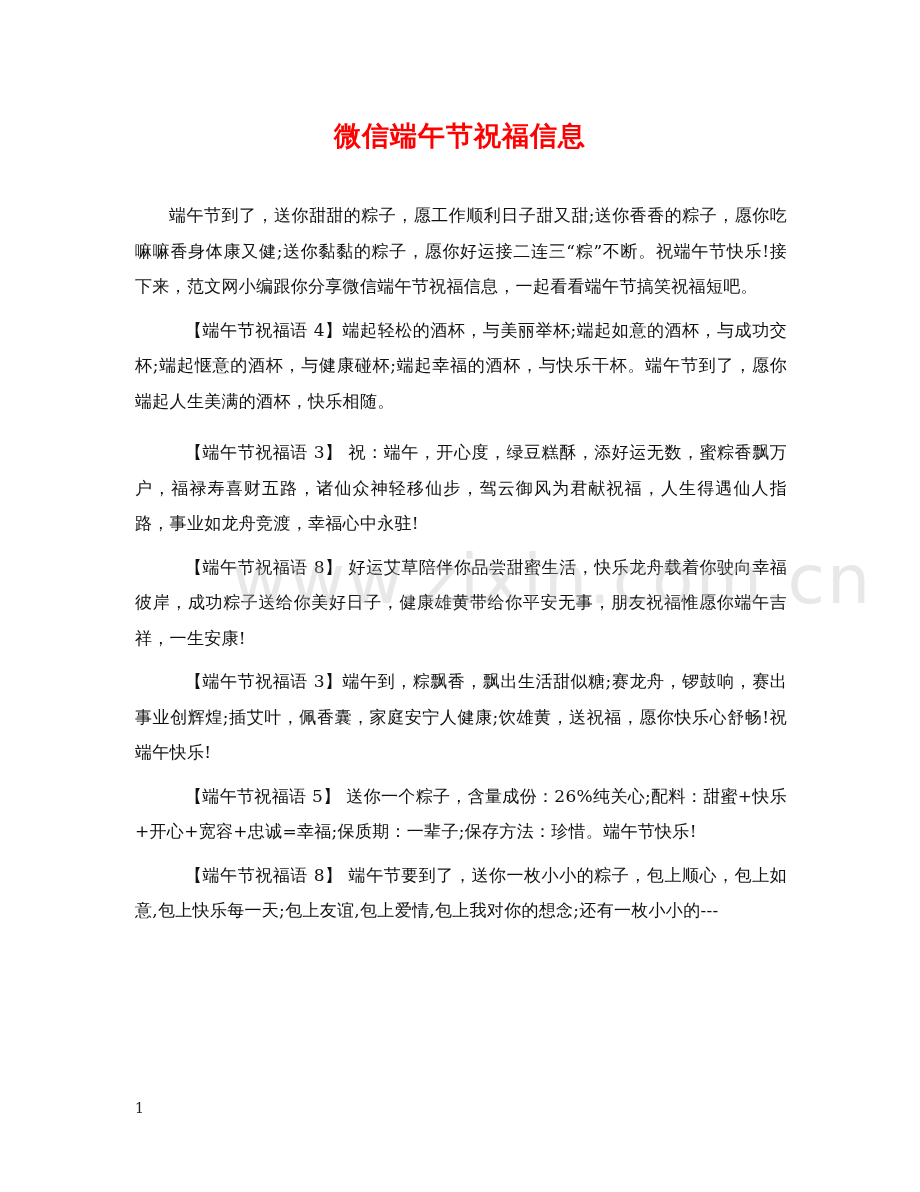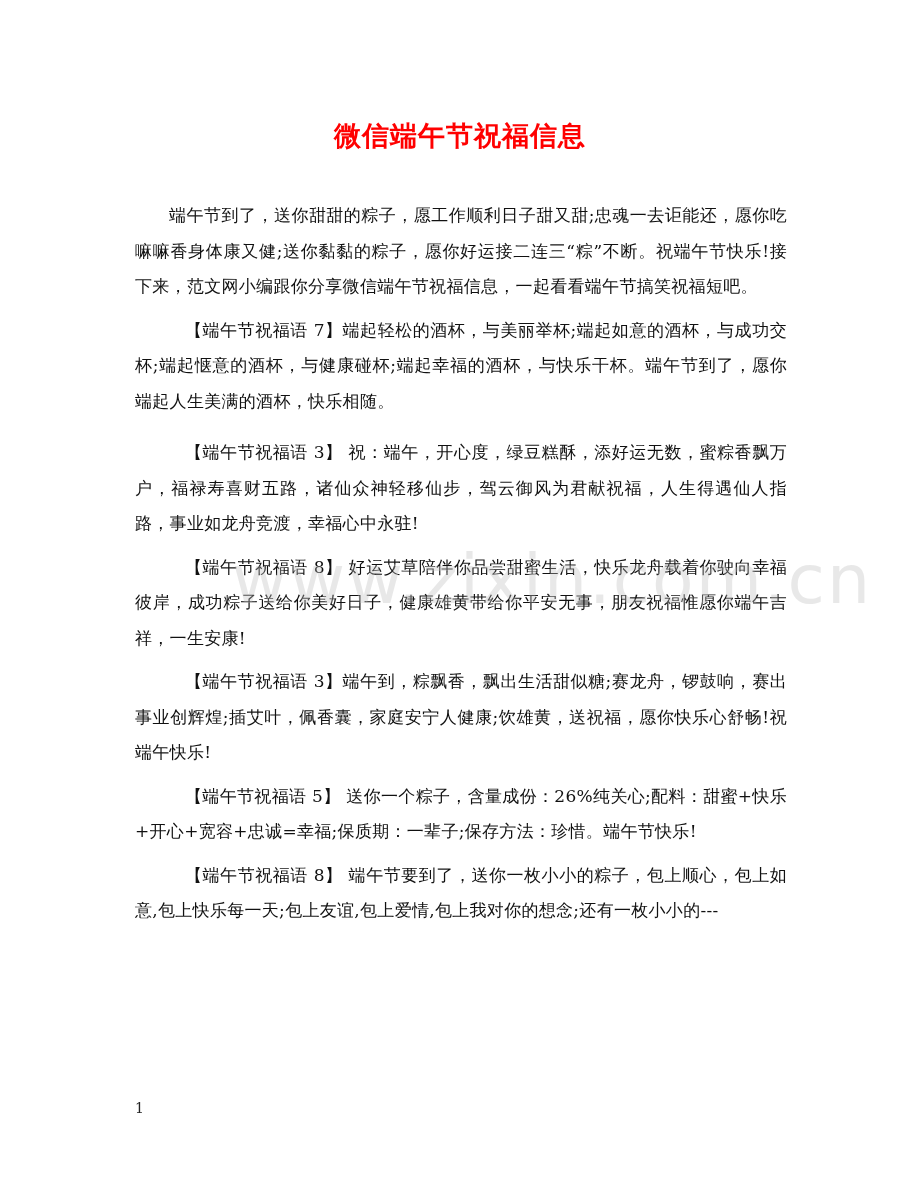--- a/index.html
+++ b/index.html
@@ -21,24 +21,24 @@
                letter-spacing: 2px; pointer-events: none; white-space: nowrap; text-align: center; }
   .pagenum { position: absolute; left: 135px; top: 1100px; font-size: 14px; color: #222; }
 </style>
 </head>
 <body>
 
 <div class="page">
   <div class="title">微信端午节祝福信息</div>
 
   <div class="body">
-    <p class="para indent">端午节到了，送你甜甜的粽子，愿工作顺利日子甜又甜;忠魂一去讵能还，愿你吃嘛嘛香身体康又健;送你黏黏的粽子，愿你好运接二连三“粽”不断。祝端午节快乐!接下来，范文网小编跟你分享微信端午节祝福信息，一起看看端午节搞笑祝福短吧。</p>
+    <p class="para indent">端午节到了，送你甜甜的粽子，愿工作顺利日子甜又甜;送你香香的粽子，愿你吃嘛嘛香身体康又健;送你黏黏的粽子，愿你好运接二连三“粽”不断。祝端午节快乐!接下来，范文网小编跟你分享微信端午节祝福信息，一起看看端午节搞笑祝福短吧。</p>
 
 
-    <p class="para indent2" style="margin-top:8px"><span>【端午节祝福语 7】</span><span>端起轻松的酒杯，与美丽举杯;端起如意的酒杯，与成功交杯;端起惬意的酒杯，与健康碰杯;端起幸福的酒杯，与快乐干杯。端午节到了，愿你端起人生美满的酒杯，快乐相随。</span></p>
+    <p class="para indent2" style="margin-top:8px"><span>【端午节祝福语 4】</span><span>端起轻松的酒杯，与美丽举杯;端起如意的酒杯，与成功交杯;端起惬意的酒杯，与健康碰杯;端起幸福的酒杯，与快乐干杯。端午节到了，愿你端起人生美满的酒杯，快乐相随。</span></p>
 
     <p class="para indent2" style="margin-top:16px"><span>【端午节祝福语 3】</span><span> 祝：端午，开心度，绿豆糕酥，添好运无数，蜜粽香飘万户，福禄寿喜财五路，诸仙众神轻移仙步，驾云御风为君献祝福，人生得遇仙人指路，事业如龙舟竞渡，幸福心中永驻!</span></p>
 
     <p class="para indent2" style="margin-top:8px"><span>【端午节祝福语 8】</span><span> 好运艾草陪伴你品尝甜蜜生活，快乐龙舟载着你驶向幸福彼岸，成功粽子送给你美好日子，健康雄黄带给你平安无事，朋友祝福惟愿你端午吉祥，一生安康!</span></p>
 
     <p class="para indent2" style="margin-top:8px"><span>【端午节祝福语 3】</span><span>端午到，粽飘香，飘出生活甜似糖;赛龙舟，锣鼓响，赛出事业创辉煌;插艾叶，佩香囊，家庭安宁人健康;饮雄黄，送祝福，愿你快乐心舒畅!祝端午快乐!</span></p>
 
     <p class="para indent2" style="margin-top:8px"><span>【端午节祝福语 5】</span><span> 送你一个粽子，含量成份：26%纯关心;配料：甜蜜+快乐+开心+宽容+忠诚=幸福;保质期：一辈子;保存方法：珍惜。端午节快乐!</span></p>
 
 

